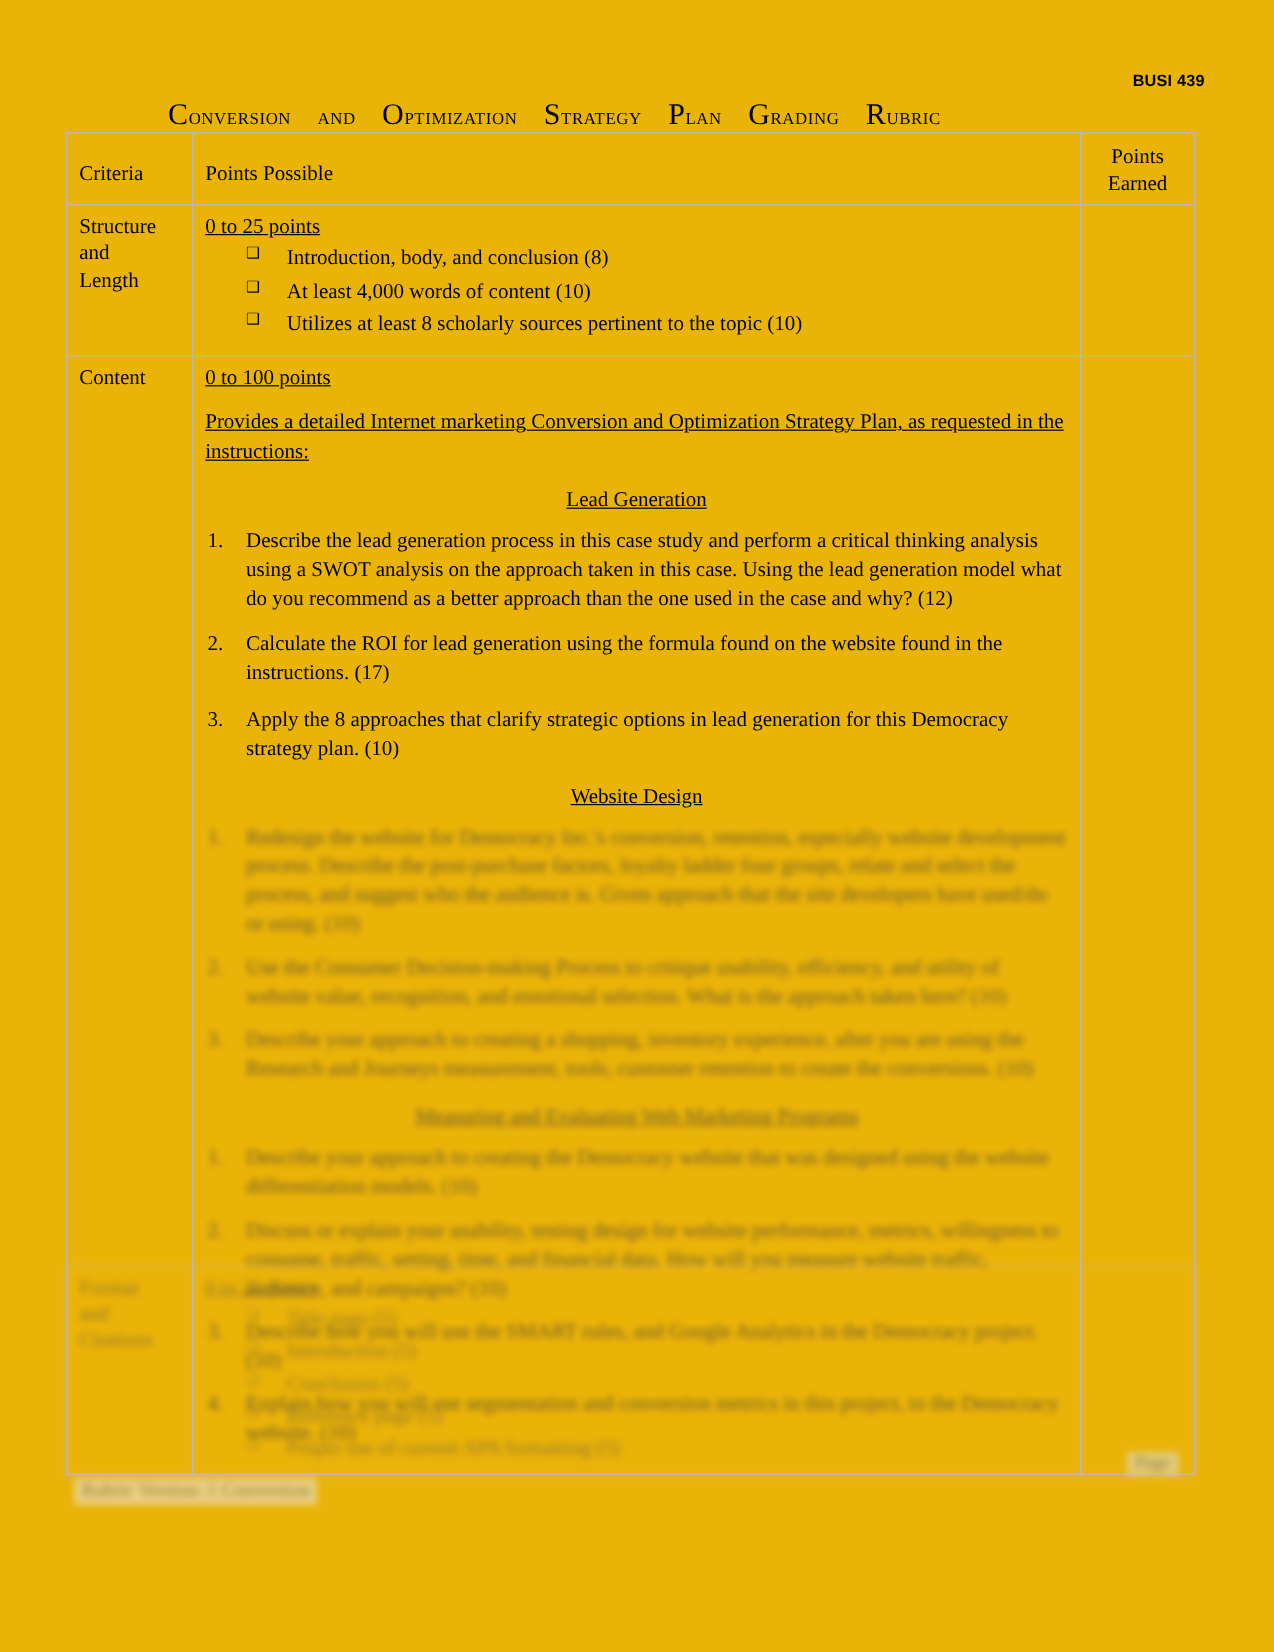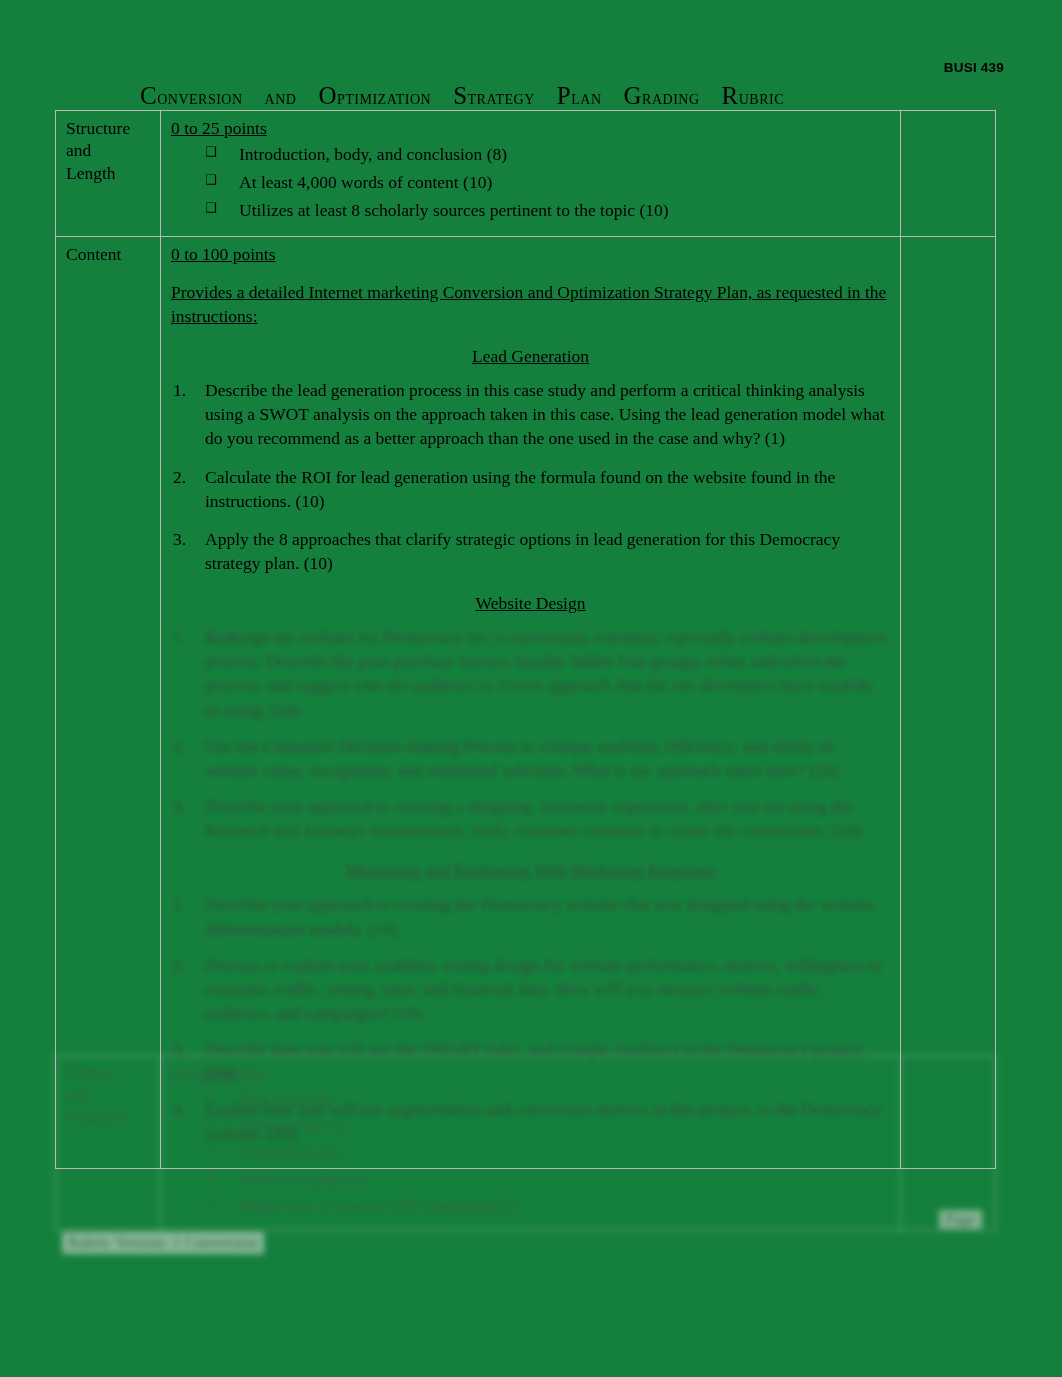--- a/index.html
+++ b/index.html
@@ -13,21 +13,21 @@
     font-family: "Liberation Serif", serif;
     color: #000000;
     position: relative;
     overflow: hidden;
   }
 
   .page {
     position: relative;
     width: 1062px;
     height: 1377px;
-    background: #15803d;
+    background: #eab308;
   }
 
   
   .doc-header {
     position: absolute;
     top: 60px;
     right: 58px;
     font-family: "Liberation Sans", sans-serif;
     font-weight: bold;
     font-size: 13.5px;
@@ -219,20 +219,28 @@
     <span class="sc-word"><span class="cap">C</span><span class="small">ONVERSION</span></span><span class="gap"></span><span class="sc-word"><span class="small">AND</span></span><span class="gap"></span><span class="sc-word"><span class="cap">O</span><span class="small">PTIMIZATION</span></span><span class="gap"></span><span class="sc-word"><span class="cap">S</span><span class="small">TRATEGY</span></span><span class="gap"></span><span class="sc-word"><span class="cap">P</span><span class="small">LAN</span></span><span class="gap"></span><span class="sc-word"><span class="cap">G</span><span class="small">RADING</span></span><span class="gap"></span><span class="sc-word"><span class="cap">R</span><span class="small">UBRIC</span></span>
   </div>
 
   <table class="rubric-table">
     <colgroup>
       <col class="col-criteria">
       <col class="col-points">
       <col class="col-earned">
     </colgroup>
     <tbody>
+      <tr>
+        <td class="hdr-cell">Criteria</td>
+        <td class="hdr-cell">Points Possible</td>
+        <td class="hdr-cell hdr-earned">
+          <div>Points</div>
+          <div>Earned</div>
+        </td>
+      </tr>
 
       <tr>
         <td>
           <div>Structure</div>
           <div>and</div>
           <div>Length</div>
         </td>
         <td>
           <p class="pts-line">0 to 25 points</p>
           <ul class="bullets">
@@ -244,22 +252,22 @@
         <td></td>
       </tr>
 
       <tr>
         <td>Content</td>
         <td>
           <p class="pts-line">0 to 100 points</p>
           <p class="para spaced">Provides a detailed Internet marketing Conversion and Optimization Strategy Plan, as requested in the instructions:</p>
           <p class="para subhead">Lead Generation</p>
           <ol class="numlist">
-            <li>Describe the lead generation process in this case study and perform a critical thinking analysis using a SWOT analysis on the approach taken in this case. Using the lead generation model what do you recommend as a better approach than the one used in the case and why? (1)</li>
-            <li>Calculate the ROI for lead generation using the formula found on the website found in the instructions. (10)</li>
+            <li>Describe the lead generation process in this case study and perform a critical thinking analysis using a SWOT analysis on the approach taken in this case. Using the lead generation model what do you recommend as a better approach than the one used in the case and why? (12)</li>
+            <li>Calculate the ROI for lead generation using the formula found on the website found in the instructions. (17)</li>
             <li>Apply the 8 approaches that clarify strategic options in lead generation for this Democracy strategy plan. (10)</li>
           </ol>
           <p class="para subhead">Website Design</p>
           <ol class="numlist blur">
             <li>Redesign the website for Democracy Inc.'s conversion, retention, especially website development process. Describe the post-purchase factors, loyalty ladder four groups, relate and select the process, and suggest who the audience is. Given approach that the site developers have used/do or using. (10)</li>
             <li>Use the Consumer Decision-making Process to critique usability, efficiency, and utility of website value, recognition, and emotional selection. What is the approach taken here? (10)</li>
             <li>Describe your approach to creating a shopping, inventory experience, after you are using the Research and Journeys measurement, tools, customer retention to create the conversions. (10)</li>
           </ol>
           <p class="para subhead blur">Measuring and Evaluating Web Marketing Programs</p>
           <ol class="numlist blur">

